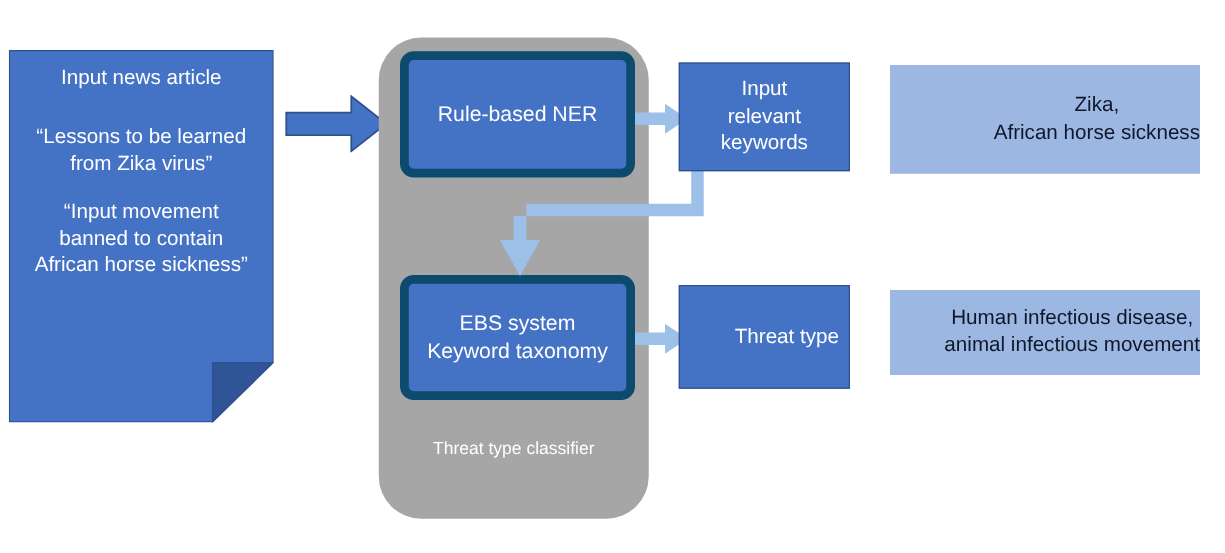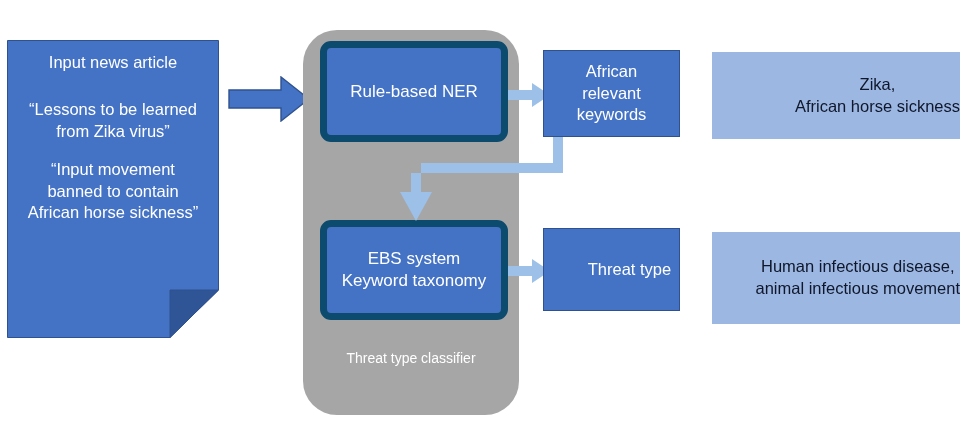--- a/index.html
+++ b/index.html
@@ -159,21 +159,21 @@
   #val-keywords {
     left: 712px;
     top: 52px;
     width: 248px;
     height: 87px;
   }
   #val-threat {
     left: 712px;
     top: 232px;
     width: 248px;
-    height: 92px;
+    height: 68px;
   }
 
   
   .small-arrow {
     position: absolute;
     width: 42px;
     height: 26px;
   }
   .small-arrow svg { display: block; width: 100%; height: 100%; }
   #arrow-ner-to-keywords { left: 508px; top: 82px; }
@@ -252,21 +252,21 @@
   </div>
 
   <div class="small-arrow" id="arrow-ebs-to-threat">
     <svg viewBox="0 0 42 26" preserveAspectRatio="none" aria-hidden="true">
       <path d="M0,8 L24,8 L24,1 L42,13 L24,25 L24,18 L0,18 Z" fill="#9dc0e8"></path>
     </svg>
   </div>
 
   <div class="out-box" id="out-keywords">
     <span>
-      <span>African</span><br>
+      <span>Input</span><br>
       <span>relevant</span><br>
       <span>keywords</span>
     </span>
   </div>
 
   <div class="out-box" id="out-threat">
     <span>Threat type</span>
   </div>
 
   <div class="val-box" id="val-keywords">

